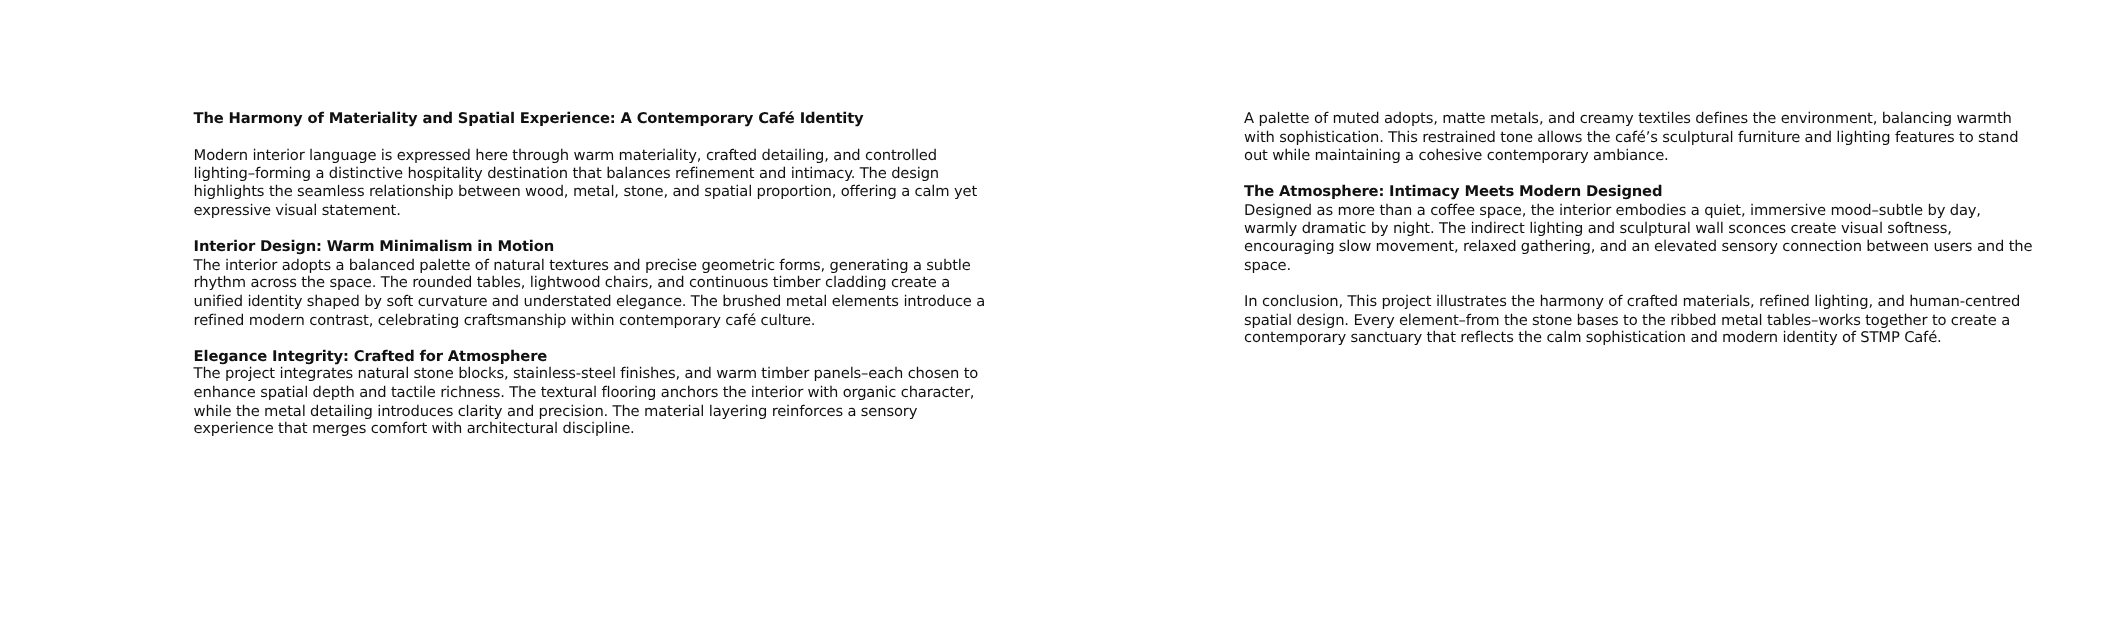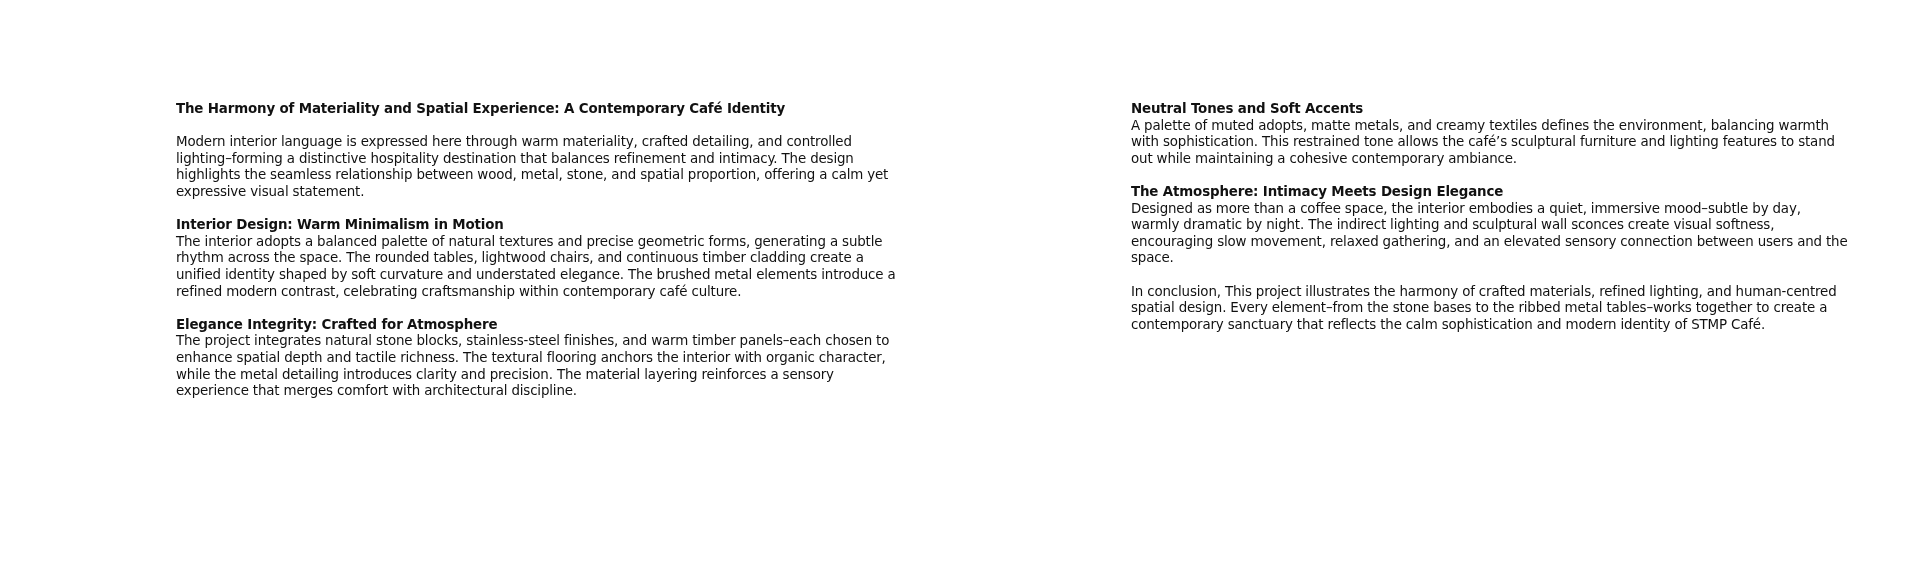--- a/index.html
+++ b/index.html
@@ -61,25 +61,24 @@
   </div>
 
   <div class="block">
     <span class="heading">Elegance Integrity: Crafted for Atmosphere</span>
     <span class="body-text">The project integrates natural stone blocks, stainless-steel finishes, and warm timber panels–each chosen to enhance spatial depth and tactile richness. The textural flooring anchors the interior with organic character, while the metal detailing introduces clarity and precision. The material layering reinforces a sensory experience that merges comfort with architectural discipline.</span>
   </div>
 </div>
 
 <div class="column col-right">
   <div class="block">
-    <span class="heading">Neutral Tones and Soft Accents</span>
     <span class="body-text">A palette of muted adopts, matte metals, and creamy textiles defines the environment, balancing warmth with sophistication. This restrained tone allows the café’s sculptural furniture and lighting features to stand out while maintaining a cohesive contemporary ambiance.</span>
   </div>
 
   <div class="block">
-    <span class="heading">The Atmosphere: Intimacy Meets Design Elegance</span>
+    <span class="heading">The Atmosphere: Intimacy Meets Modern Designed</span>
     <span class="body-text">Designed as more than a coffee space, the interior embodies a quiet, immersive mood–subtle by day, warmly dramatic by night. The indirect lighting and sculptural wall sconces create visual softness, encouraging slow movement, relaxed gathering, and an elevated sensory connection between users and the space.</span>
   </div>
 
   <div class="block">
     <span class="lead">In conclusion,</span><span> This project illustrates the harmony of crafted materials, refined lighting, and human-centred spatial design. Every element–from the stone bases to the ribbed metal tables–works together to create a contemporary sanctuary that reflects the calm sophistication and modern identity of STMP Café.</span>
   </div>
 </div>
 
 </body></html>

